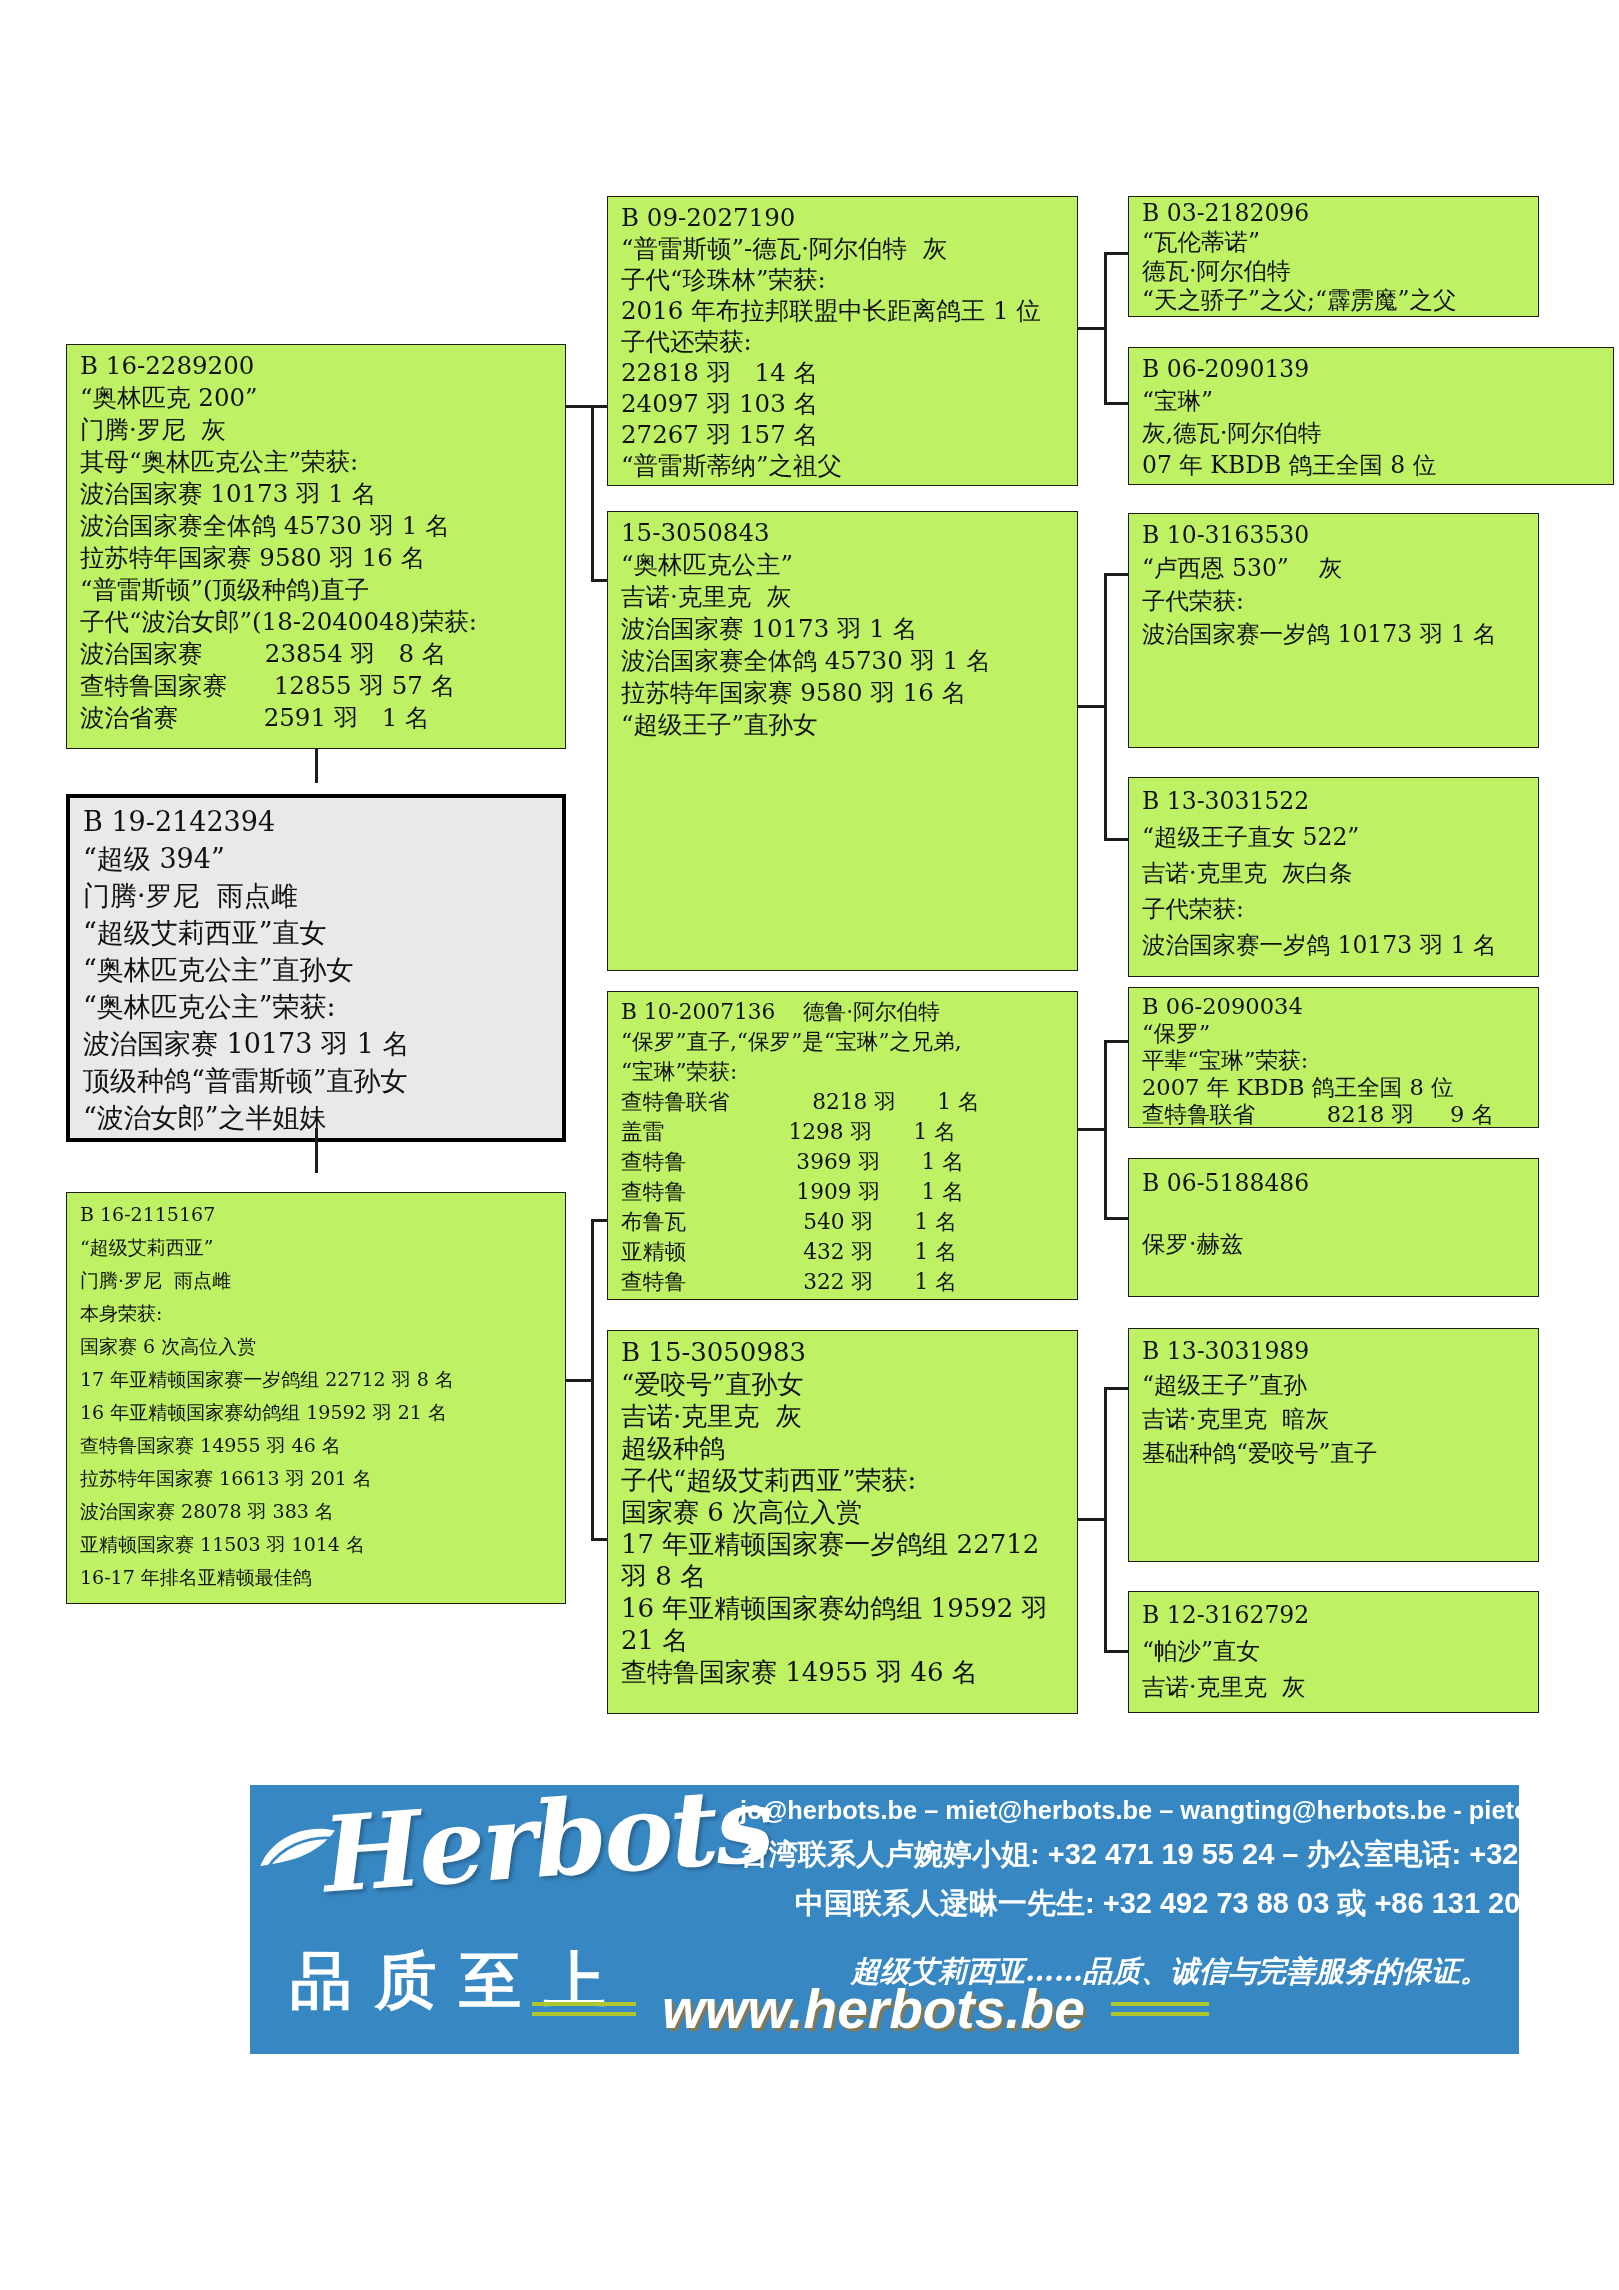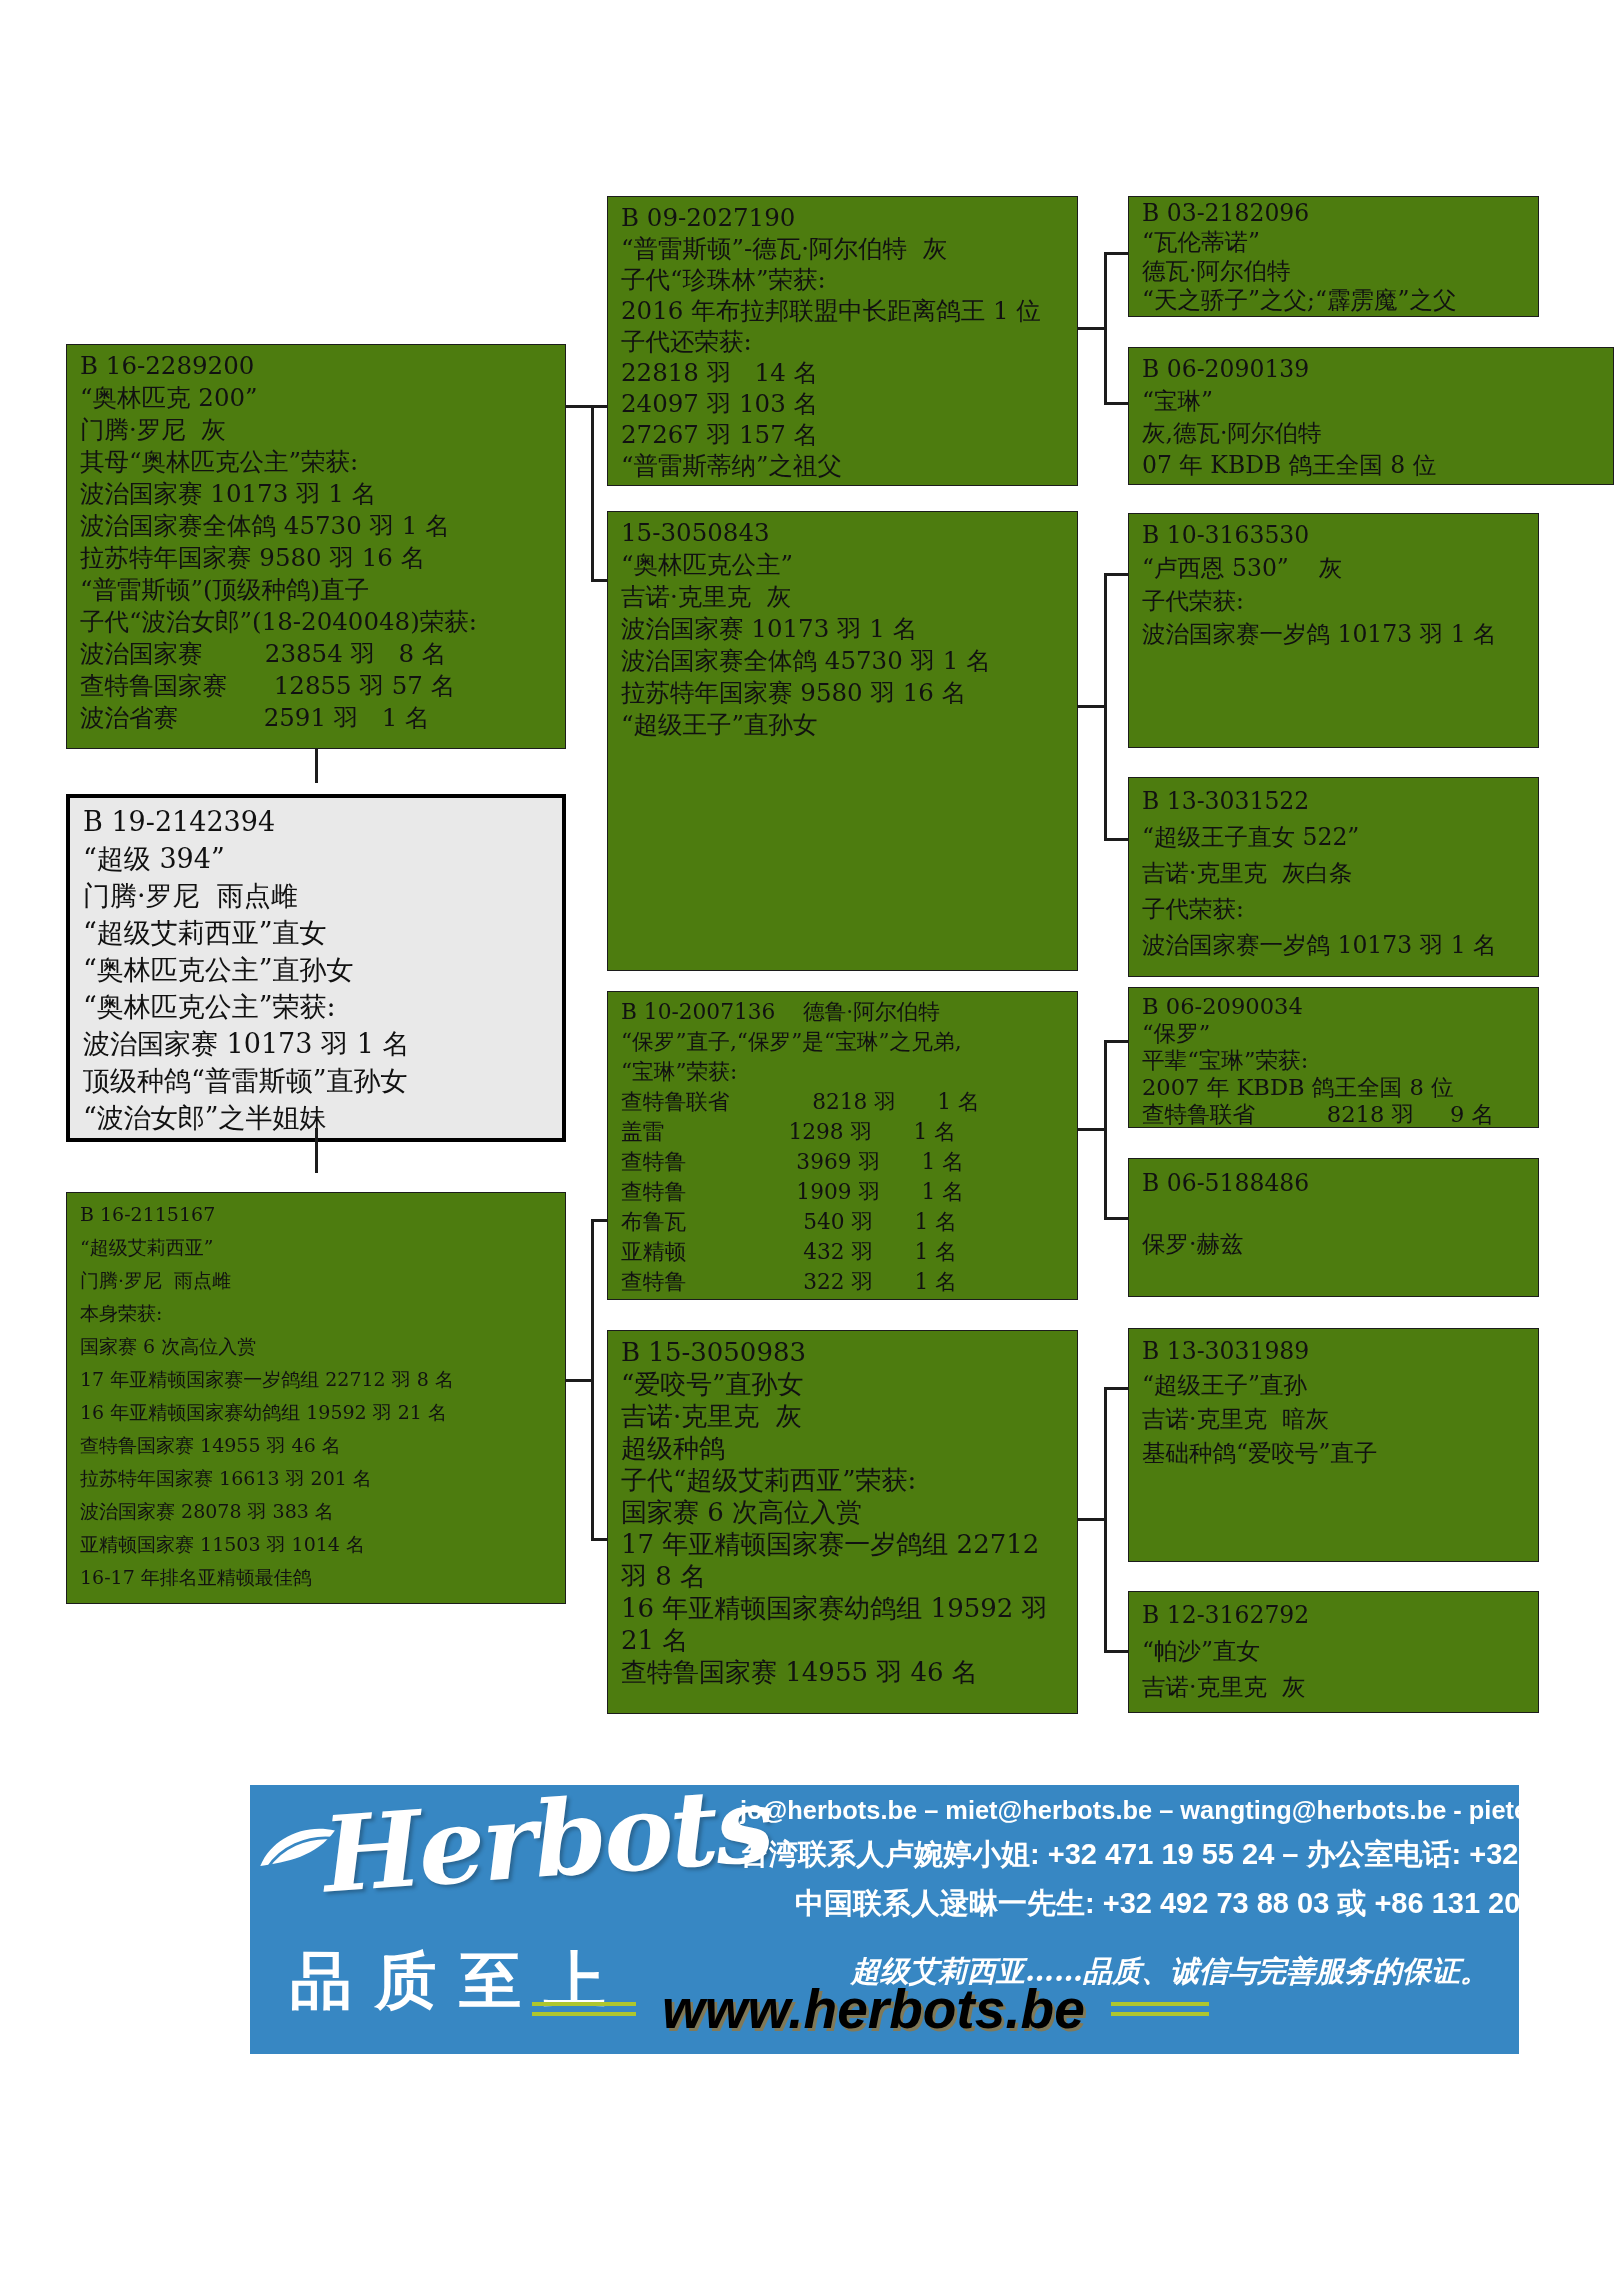--- a/index.html
+++ b/index.html
@@ -3,21 +3,21 @@
 <meta charset="utf-8">
 <style>
   html,body { margin:0; padding:0; background:#ffffff; }
   .page {
     position:relative; width:1620px; height:2290px; background:#ffffff;
     font-family:"DejaVu Serif", serif; color:#111;
     overflow:hidden;
   }
   .pbox {
     position:absolute; box-sizing:border-box;
-    border:1.9px solid #1c1c1c; background:#4d7c0f;
+    border:1.9px solid #1c1c1c; background:#bef264;
     padding:4.7px 9.4px 0 13px;
     white-space:pre-wrap;
   }
   .line { min-height:1em; }
   .subject {
     border:4.7px solid #000000; background:#e9e9e9;margin-top:14px;
   }
   
   .b-father  { left:66px;  top:344px;  width:500px; height:405px; font-size:24.5px; line-height:32px; }
   .b-subject { left:66px;  top:780px;  width:500px; height:348px; font-size:27px; line-height:37px; }
@@ -84,21 +84,21 @@
   .tw-line  { font-size:29px; font-weight:bold; margin-top:9.4px; white-space:nowrap; }
   .cn-line  { font-size:29px; font-weight:bold; margin-top:9.4px; padding-left:55px; white-space:nowrap; }
   .slogan   { font-size:29px; font-weight:bold; font-style:italic; margin-top:28px; padding-left:111px; white-space:nowrap;
               font-family:"DejaVu Serif", serif; }
   .url-row  { position:absolute; left:282px; top:192px; display:flex; align-items:center; }
   .dbl-line { display:flex; flex-direction:column; gap:5.6px; }
   .dbl-line span { display:block; height:4.7px; background:#aec62e; }
   .dbl-left span  { width:104px; }
   .dbl-right span { width:98px; }
   .url-text {
-    font-size:55px; font-weight:bold; font-style:italic; color:#000000;
+    font-size:55px; font-weight:bold; font-style:italic; color:#ffffff;
     padding:0 26px; white-space:nowrap;
     text-shadow:2.8px 2.8px 0 rgba(190,110,0,.55);
   }
 </style>
 </head>
 <body>
 
 <div class="page">
 
   <div class="pbox b-father"><div class="line">B 16-2289200</div><div class="line">“奥林匹克 200”</div><div class="line">门腾·罗尼  灰</div><div class="line">其母“奥林匹克公主”荣获:</div><div class="line">波治国家赛 10173 羽 1 名</div><div class="line">波治国家赛全体鸽 45730 羽 1 名</div><div class="line">拉苏特年国家赛 9580 羽 16 名</div><div class="line">“普雷斯顿”(顶级种鸽)直子</div><div class="line">子代“波治女郎”(18-2040048)荣获:</div><div class="line">波治国家赛        23854 羽   8 名</div><div class="line">查特鲁国家赛      12855 羽 57 名</div><div class="line">波治省赛           2591 羽   1 名</div></div>

